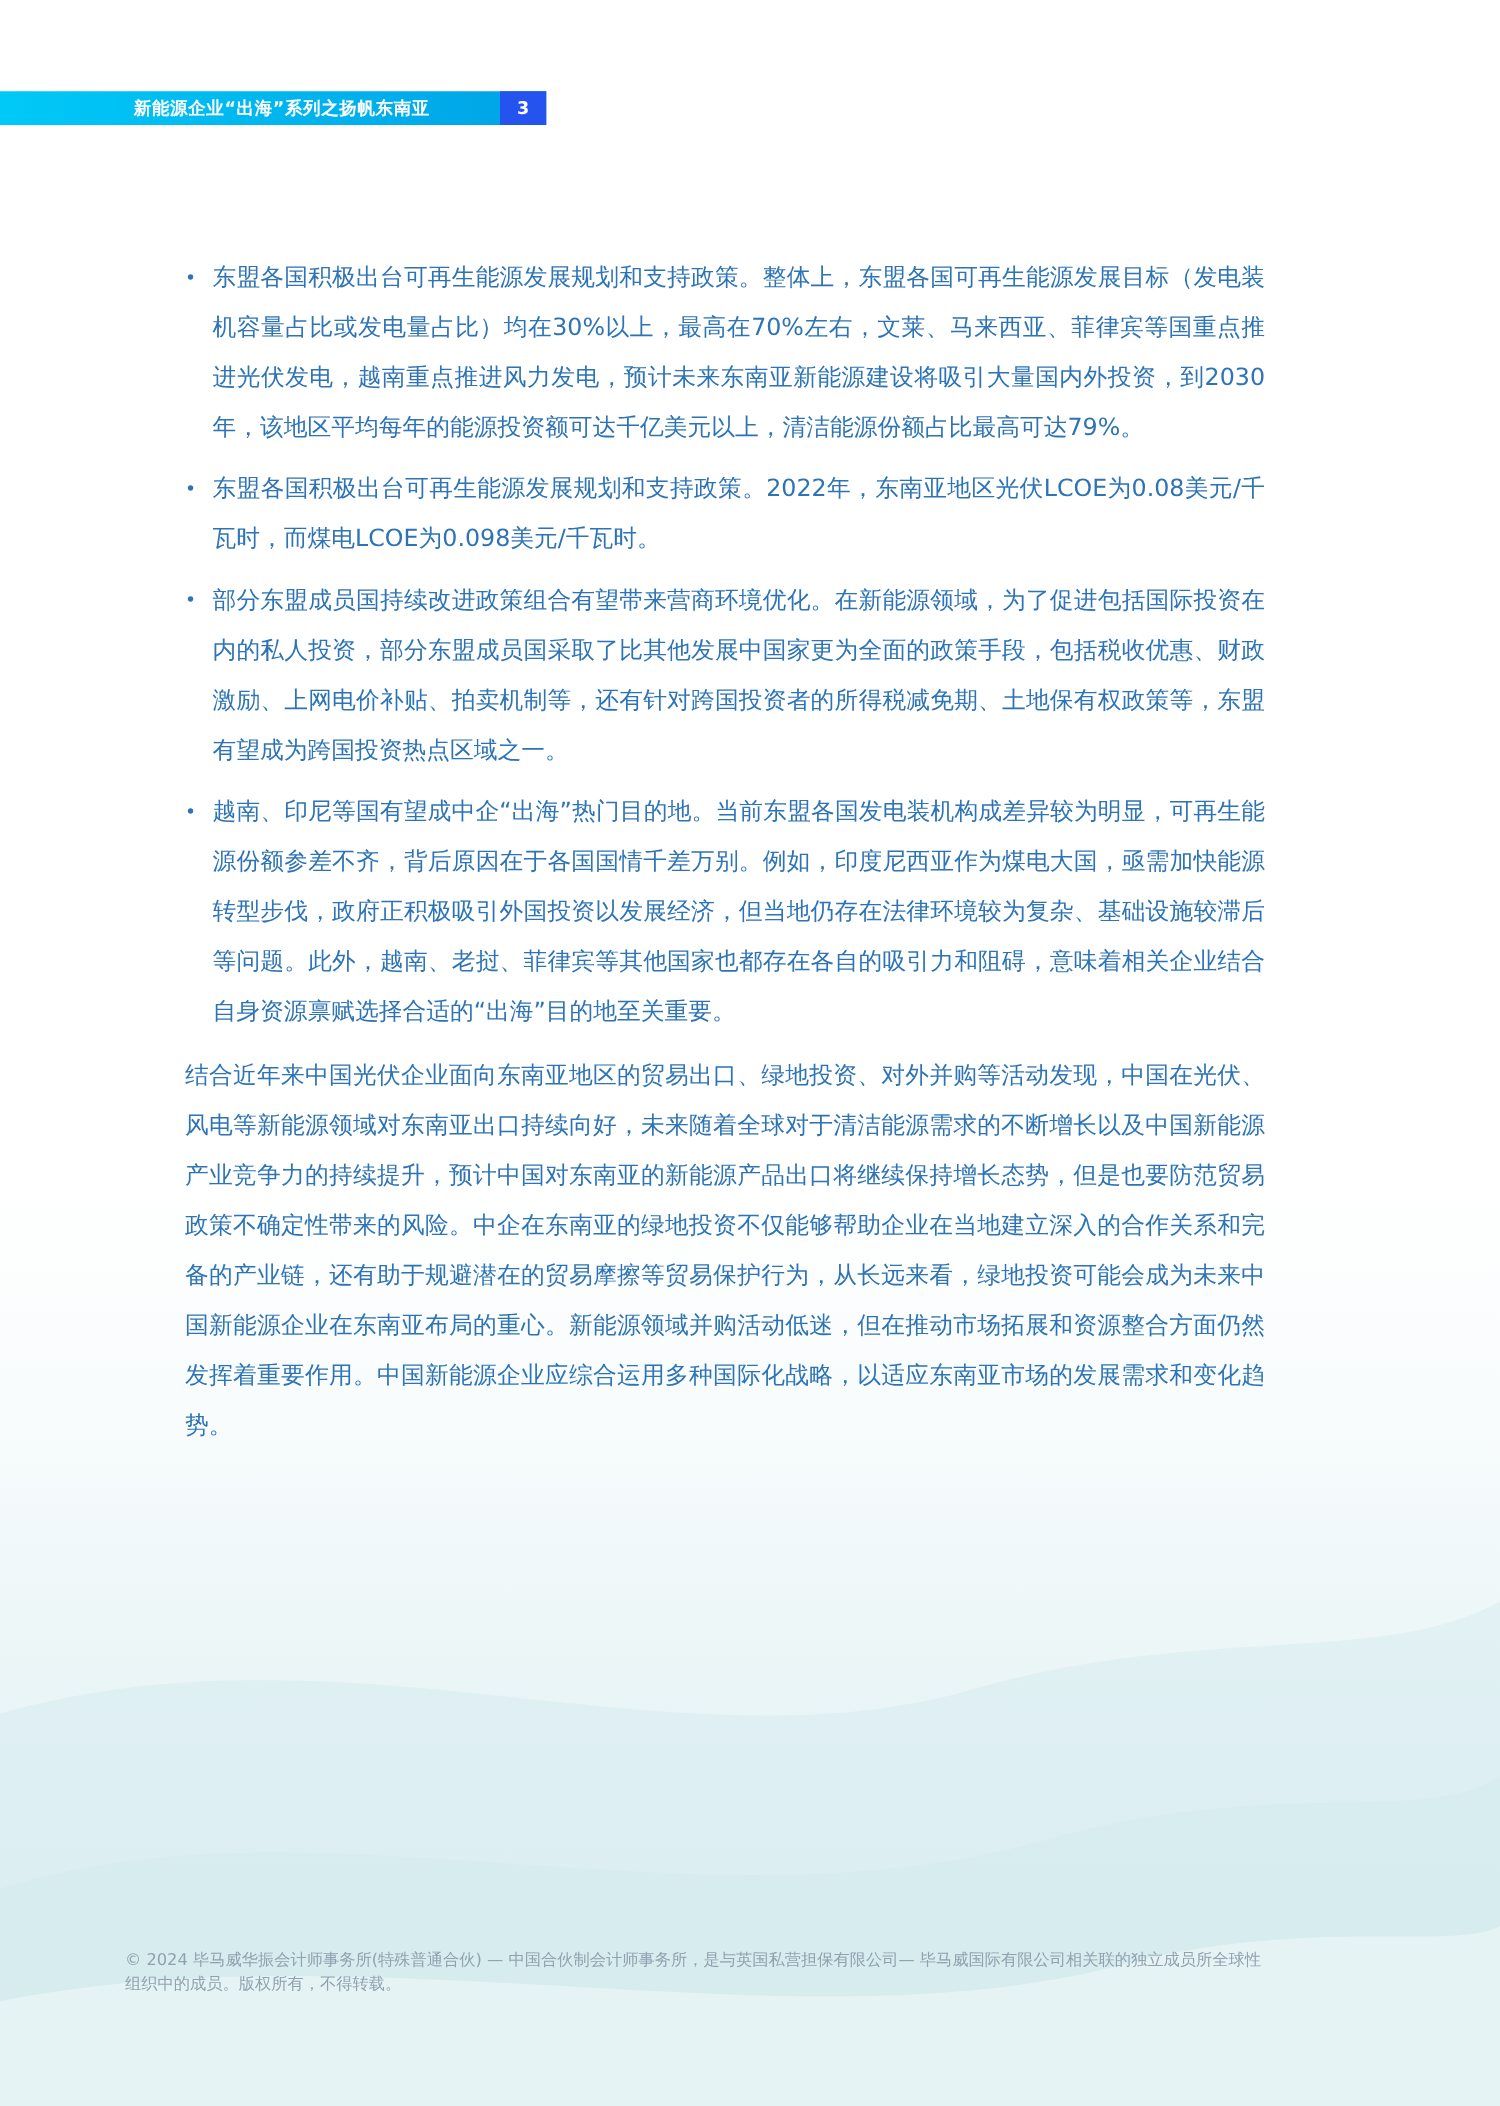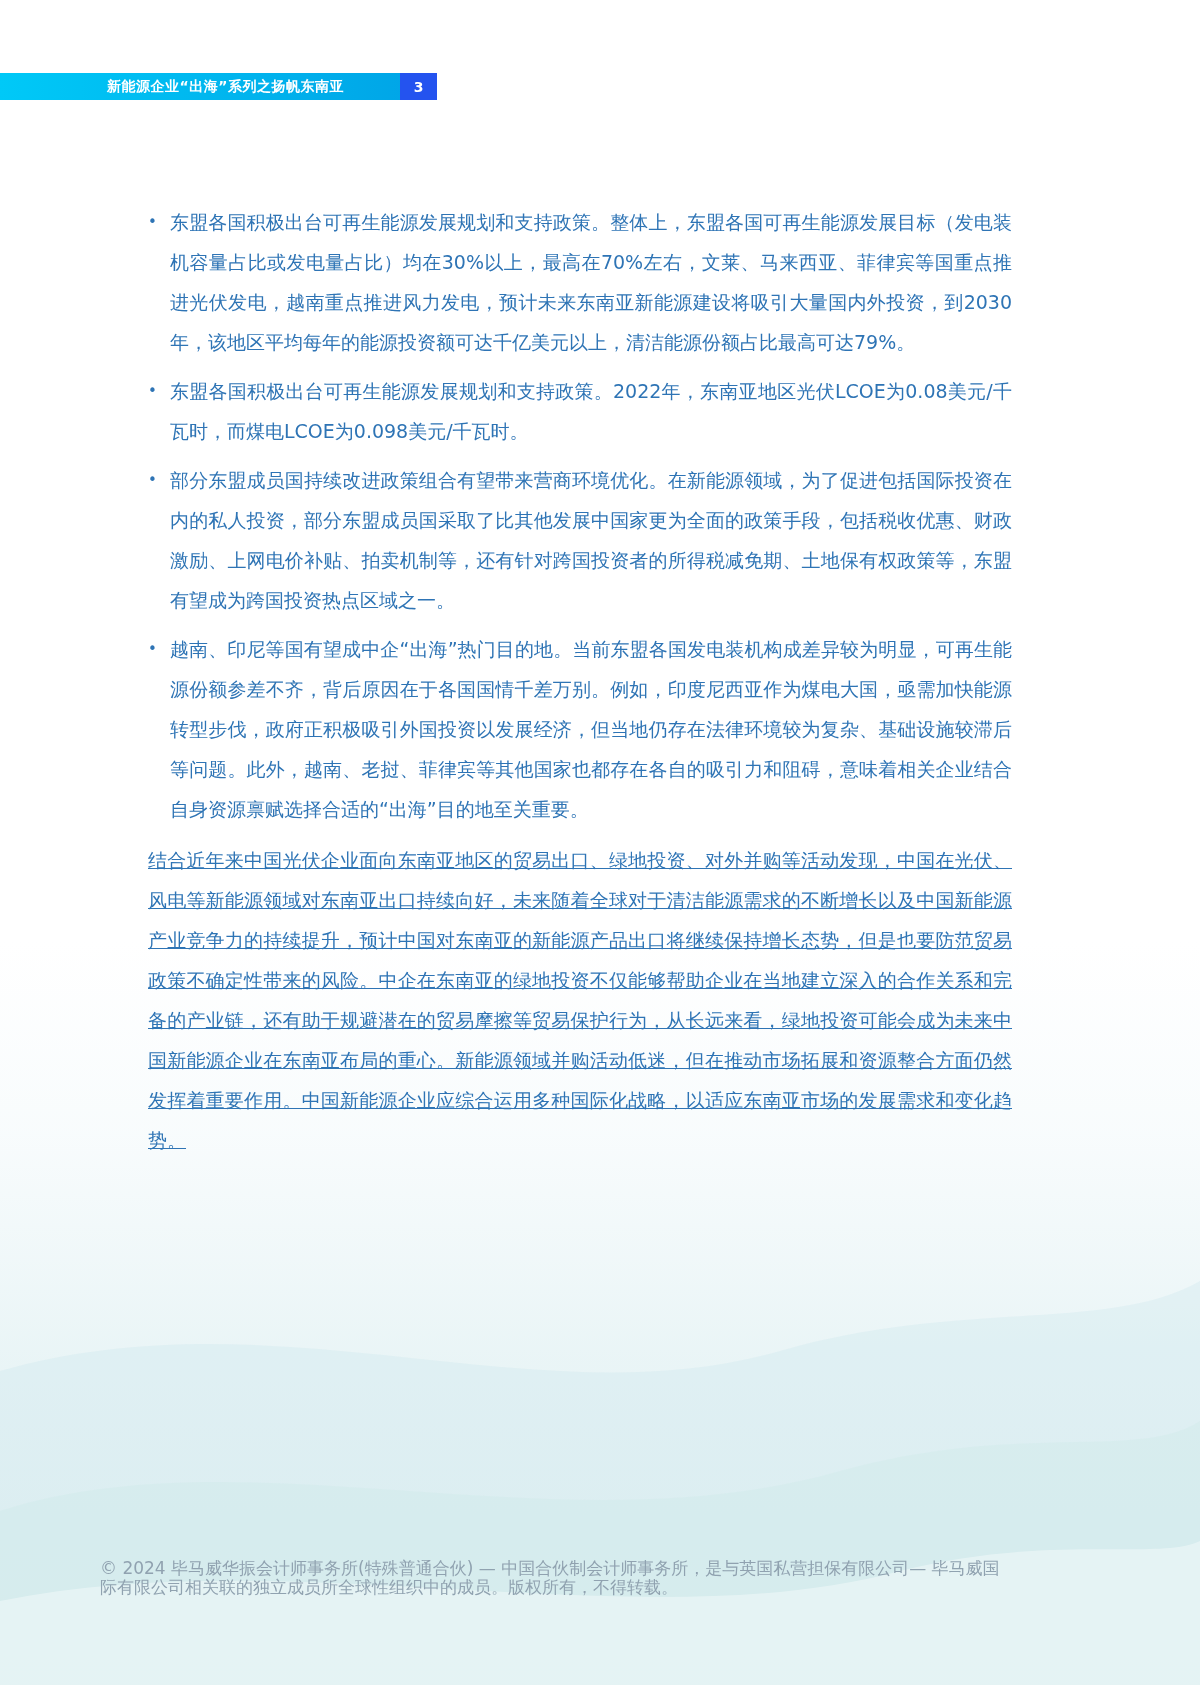--- a/index.html
+++ b/index.html
@@ -83,30 +83,29 @@
     font-size: 15px;
     line-height: 40px;
   }
   .bullet-text {
     flex: 1;
     text-align: justify;
   }
   .closing {
     margin-top: 11px;
     text-align: justify;
-    text-decoration: underline;
   }
 
   
   .footer {
     position: absolute;
     top: 1543px;
     left: 100px;
     width: 916px;
-    font-size: 17px;
+    font-size: 13px;
     line-height: 19px;
     color: #90a2b0;
   }
 </style>
 </head>
 <body>
 
 <div class="page">
 
   <div class="bg-wash">

